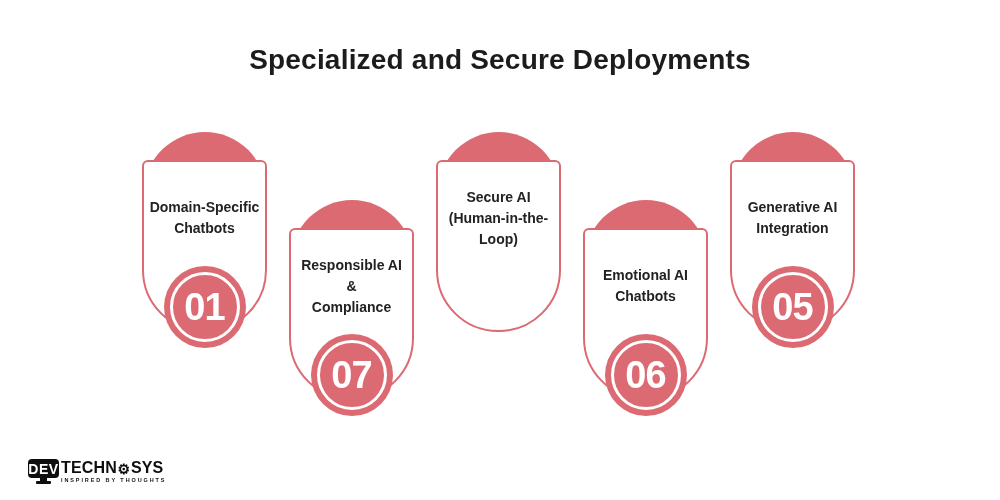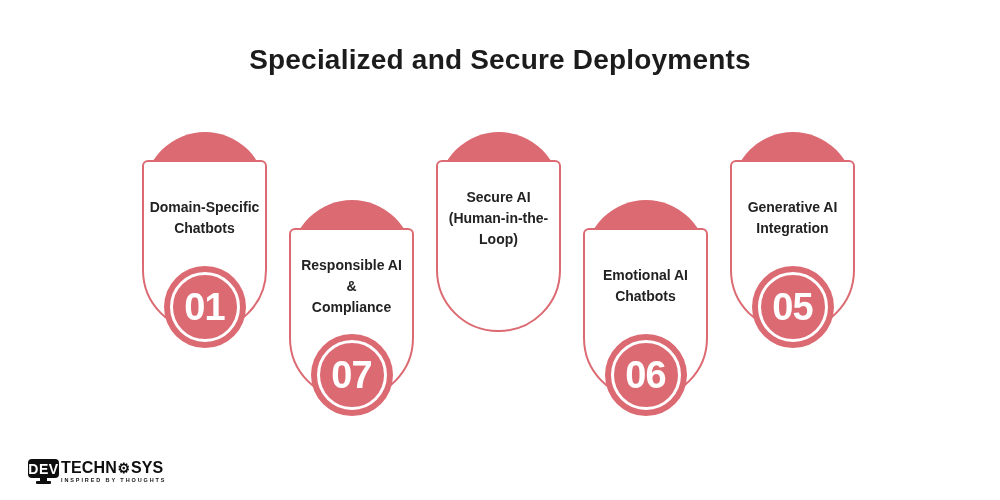--- a/index.html
+++ b/index.html
@@ -70,21 +70,21 @@
   }
   .logo-stand-neck {
     position: absolute; top: 19px; left: 12px; width: 7px; height: 3px; background: #0e0e0e;
   }
   .logo-stand-base {
     position: absolute; top: 22px; left: 8px; width: 15px; height: 2.5px;
     background: #0e0e0e; border-radius: 1px;
   }
   .logo-text { margin-left: 2px; display: flex; flex-direction: column; }
   .logo-brand-row {
-    display: flex; align-items: center;
+    display: flex; align-items: flex-end;
     color: #0e0e0e; font-size: 16px; font-weight: 700; letter-spacing: 0.2px; line-height: 17px;
   }
   .gear { font-size: 14px; line-height: 14px; margin: 0 0.5px; }
   .logo-tagline {
     margin-top: 1px;
     font-size: 5.5px; font-weight: 700; letter-spacing: 1.9px; color: #141414;
     white-space: nowrap;
   }
 </style>
 </head>

